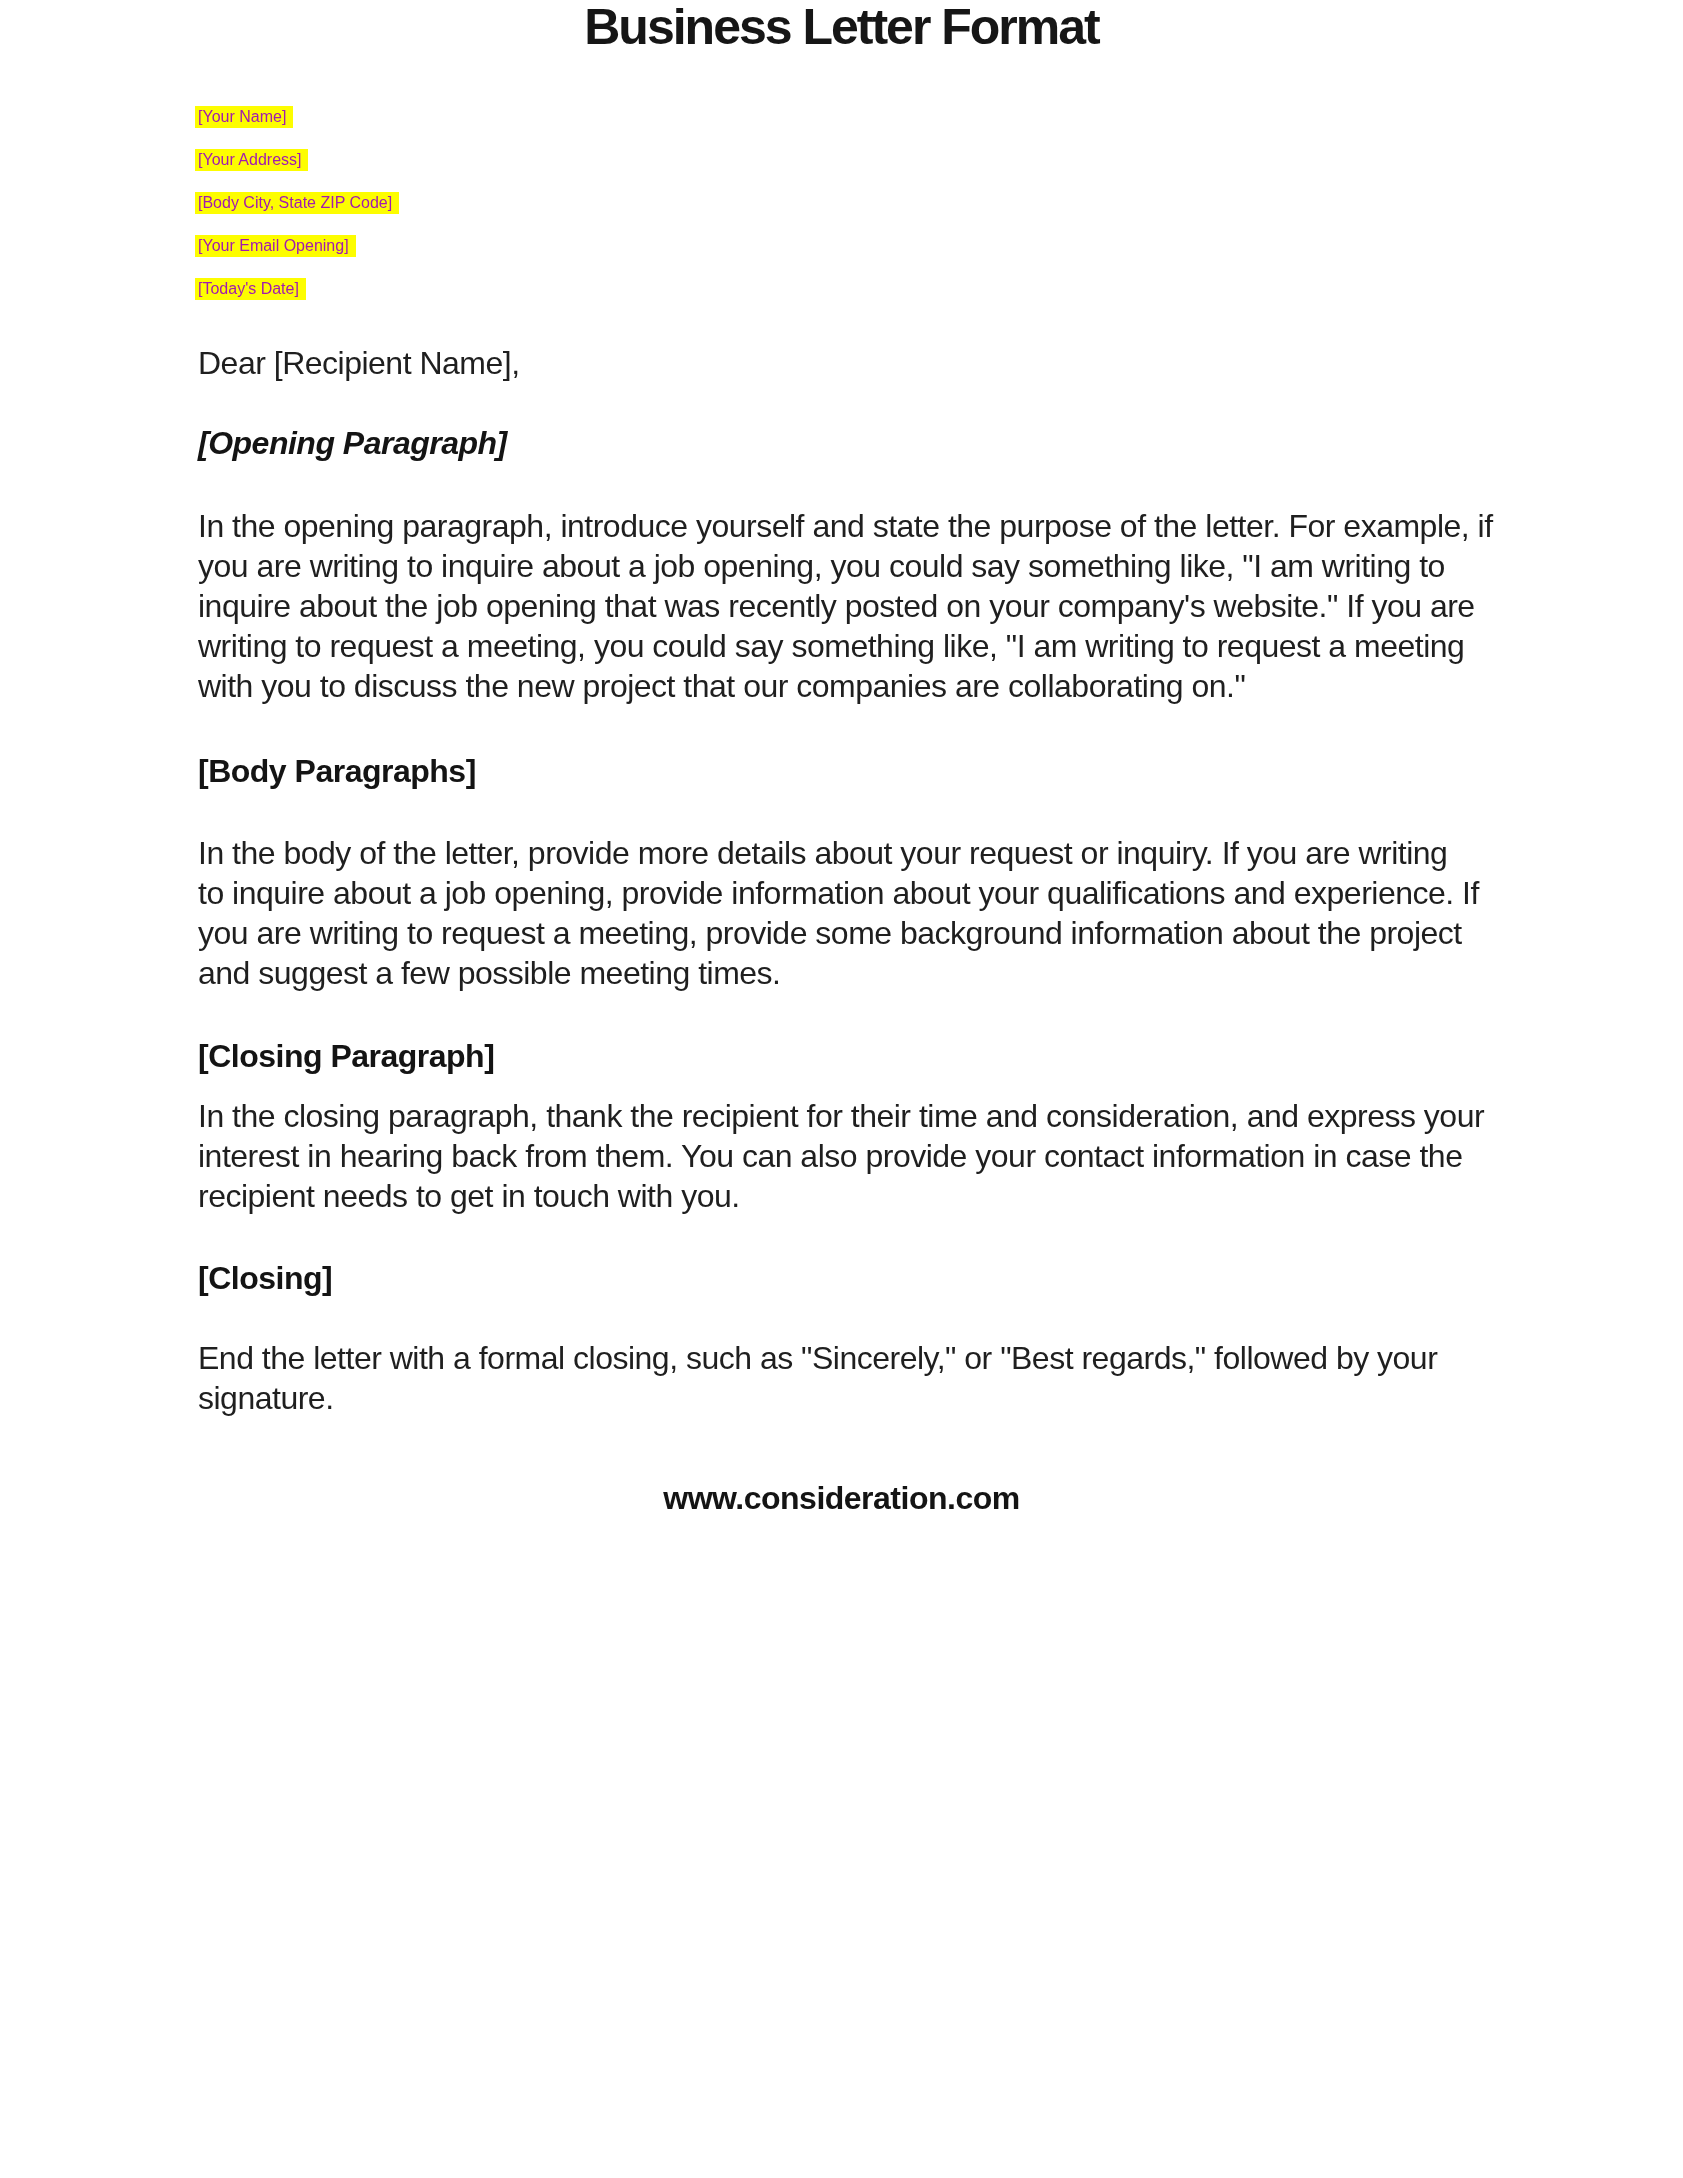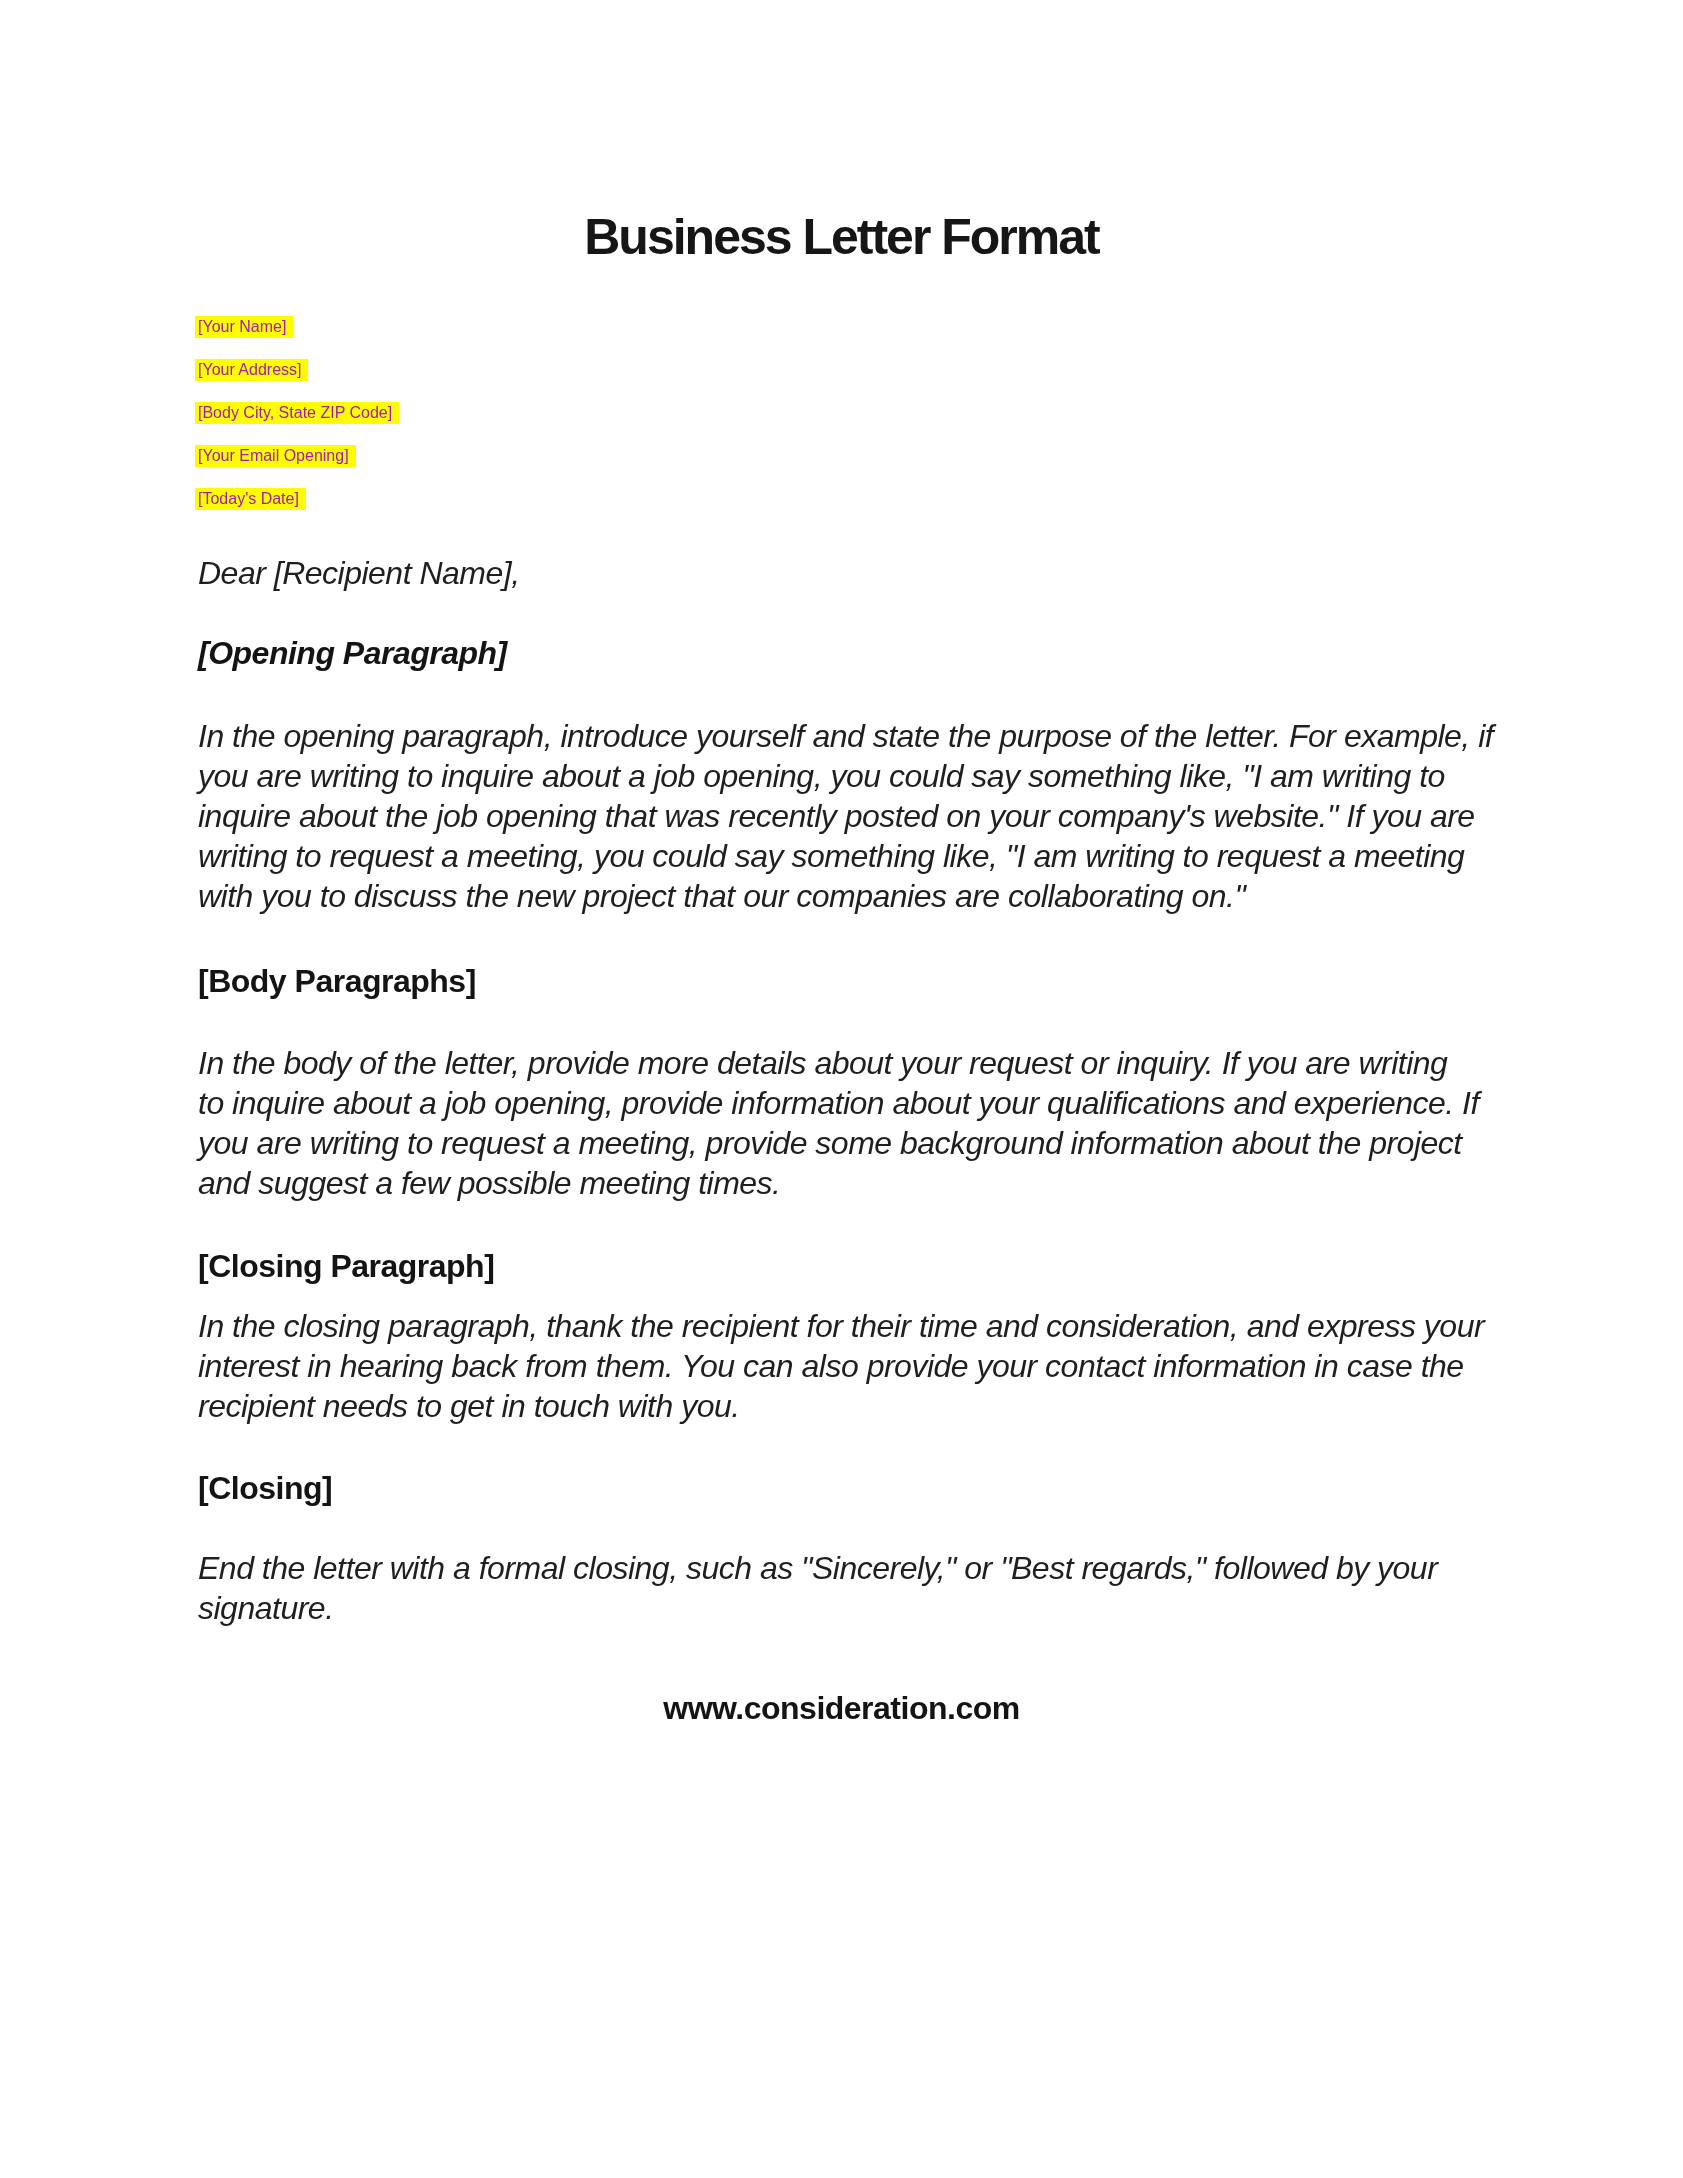--- a/index.html
+++ b/index.html
@@ -9,36 +9,34 @@
   }
   html,body{margin:0;padding:0;background:#fff;}
   .page{
     position:relative;
     width:1683px;
     height:2178px;
     background:var(--paper);
     font-family:"Liberation Sans", sans-serif;
     color:var(--ink);
     box-sizing:border-box;
-    padding-top:210px;
     overflow:hidden;
   }
   .title{
     margin:0;
     text-align:center;
     font-size:50px;
     font-weight:bold;
     line-height:55px;
     letter-spacing:-2px;
     color:#161616;
   }
   .body-text{
     font-size:32px;
     letter-spacing:-0.5px;
-    font-style:italic;
   }
   .hl-block{margin-left:195px;}
   .hl-block.sender{margin-top:40px;}
   .hl-block.recipient{margin-top:27px;}
   .hl-line{line-height:43px;height:43px;white-space:nowrap;}
   .hl{
     background:var(--highlight);
     font-weight:normal;
     padding:2px 7px 3px 3px;
     color:#a21caf;

